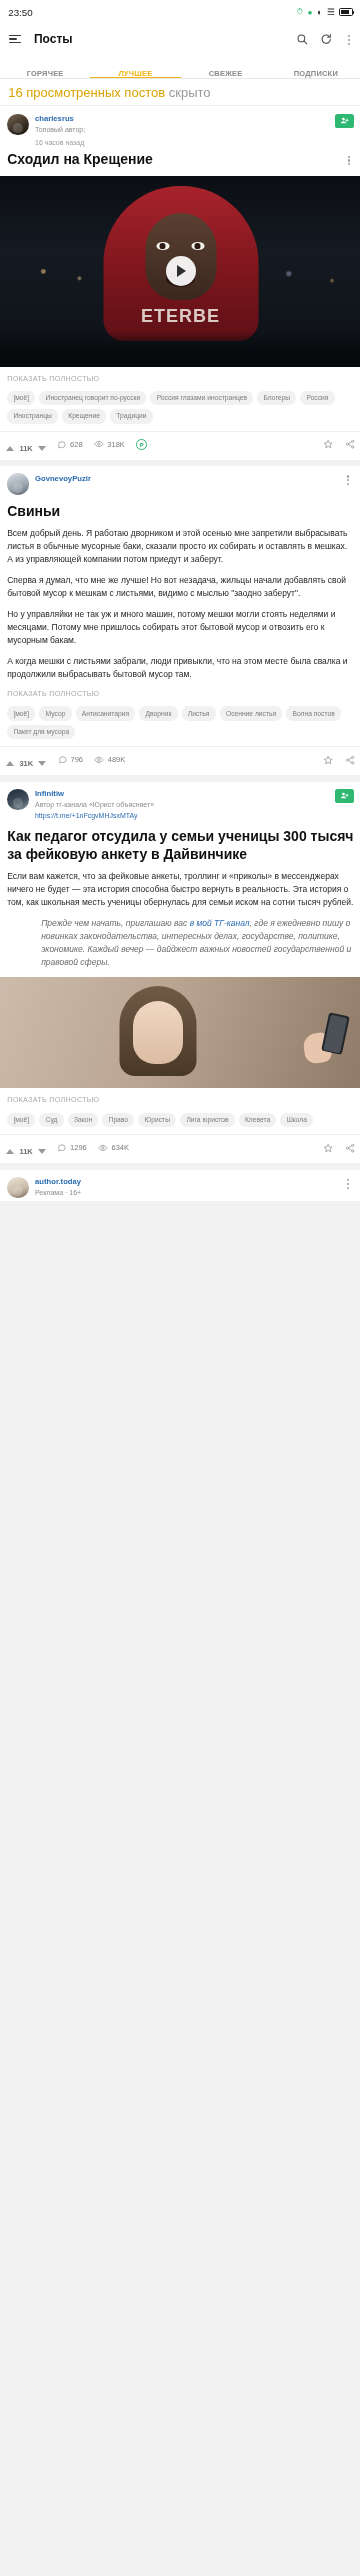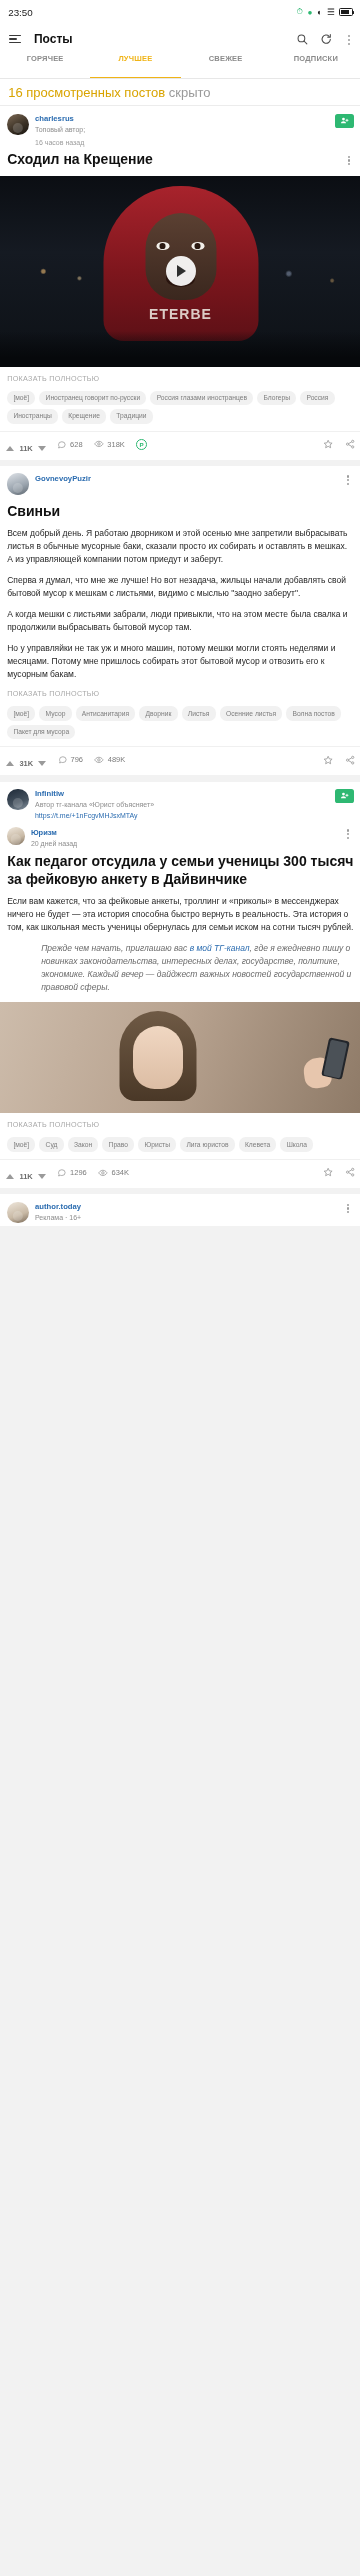--- a/index.html
+++ b/index.html
@@ -60,21 +60,21 @@
   .hamburger span { display: block; height: 1.3px; background: #3a3a3a; margin: 2.1px 0; border-radius: 1px; }
   .hamburger span:nth-child(2) { width: 8.2px; }
 
   svg.ico { display: block; }
 
   
   .tabs {
     height: 25px;
     background: #ffffff;
     display: flex;
-    align-items: flex-start;
+    align-items: flex-end;
     border-bottom: 0.5px solid #e7e7e7;
     position: relative;
   }
   .tab {
     flex: 1;
     display: flex; align-items: center; justify-content: center;
     font-size: 7.5px;
     font-weight: bold;
     letter-spacing: 0.2px;
     color: #8a8a8a;
@@ -161,21 +161,21 @@
   .m1-person { position: absolute; left: 50%; top: 10.3px; transform: translateX(-50%); width: 170px; height: 180px; }
   .m1-hood { position: absolute; left: 50%; transform: translateX(-50%); top: 0; width: 155px; height: 155px;
     background: linear-gradient(180deg,#a8232c 0%, #7e161d 55%, #5d1016 100%); border-radius: 77px 77px 20.6px 20.6px; }
   .m1-face { position: absolute; left: 50%; transform: translateX(-50%); top: 27px; width: 71px; height: 87px;
     background: linear-gradient(180deg,#5b4032 0%, #3a271e 100%); border-radius: 36px 36px 31px 31px; }
   .m1-eye { position: absolute; top: 29px; width: 13.4px; height: 7.7px; background: #f2efe9; border-radius: 50%; }
   .m1-eye.l { left: 11.3px; } .m1-eye.r { right: 11.3px; }
   .m1-eye::after { content:""; position:absolute; left:3.6px; top:1px; width:5.7px; height:5.7px; background:#2b1a12; border-radius:50%; }
   .m1-mouth { position:absolute; left:50%; transform:translateX(-50%); top: 57px; width: 29px; height: 17.5px; background:#2a150f; border-radius: 14.4px/8.8px; }
   .m1-text { position: absolute; left: 50%; transform: translateX(-50%); top: 120px;
-    font-size: 14px; letter-spacing: 1px; color: #f0ece4; font-weight: bold; opacity: .85; }
+    font-size: 18px; letter-spacing: 1px; color: #f0ece4; font-weight: bold; opacity: .85; }
   .play {
     position: absolute; left: 50%; top: 50%; transform: translate(-50%,-50%);
     width: 30px; height: 30px; border-radius: 50%; background: rgba(255,255,255,.92);
     display: flex; align-items: center; justify-content: center;
   }
   .play::after { content: ""; border-left: 9.8px solid #2e2e2e; border-top: 6.2px solid transparent; border-bottom: 6.2px solid transparent; margin-left: 2.6px; }
   .m1-bottom { position:absolute; left:0; right:0; bottom:0; height:36px; background:linear-gradient(180deg, rgba(0,0,0,0) 0%, #06080b 75%); }
 
   .media-2 { height: 111px; background: #bfae9c; }
   .m2-bg { position:absolute; inset:0; background: linear-gradient(110deg,#cdbcab 0%, #b9a491 45%, #8e7a67 100%); }
@@ -377,22 +377,22 @@
     <div class="kebab">
         <i></i>
         <i></i>
         <i></i>
       </div>
   </div>
   <div class="post-title">Свиньи</div>
   <div class="post-body">
     <p>Всем добрый день. Я работаю дворником и этой осенью мне запретили выбрасывать листья в обычные мусорные баки, сказали просто их собирать и оставлять в мешках. А из управляющей компании потом приедут и заберут.</p>
     <p>Сперва я думал, что мне же лучше! Но вот незадача, жильцы начали добавлять свой бытовой мусор к мешкам с листьями, видимо с мыслью "заодно заберут".</p>
+    <p>Но у управляйки не так уж и много машин, потому мешки могли стоять неделями и месяцами. Потому мне пришлось собирать этот бытовой мусор и отвозить его к мусорным бакам.</p>
     <p>А когда мешки с листьями забрали, люди привыкли, что на этом месте была свалка и продолжили выбрасывать бытовой мусор там.</p>
-    <p>Но у управляйки не так уж и много машин, потому мешки могли стоять неделями и месяцами. Потому мне пришлось собирать этот бытовой мусор и отвозить его к мусорным бакам.</p>
   </div>
   <div class="show-more" style="padding-top:0">ПОКАЗАТЬ ПОЛНОСТЬЮ</div>
 
   <div class="tags">
     <span class="tag">[моё]</span>
     <span class="tag">Мусор</span>
     <span class="tag">Антисанитария</span>
     <span class="tag">Дворник</span>
     <span class="tag">Листья</span>
     <span class="tag">Осенние листья</span>
@@ -448,32 +448,20 @@
     <div class="subscribe-btn">
       <svg class="ico" width="9.3" height="9.3" viewBox="0 0 24 24" fill="#fff">
         <circle cx="9" cy="8" r="3.6"></circle>
           <path d="M2.5 19c0-3.6 2.9-5.6 6.5-5.6s6.5 2 6.5 5.6z"></path>
         <rect x="17" y="7" width="2" height="8" rx="1"></rect>
           <rect x="14" y="10" width="8" height="2" rx="1"></rect>
       </svg>
     </div>
   </div>
 
-  <div class="post-head" style="padding-top:4.1px; padding-bottom:0">
-    <div class="avatar av4" style="width:17.5px;height:17.5px"></div>
-    <div class="meta">
-      <div class="author" style="font-size:7.5px">Юризм</div>
-      <div class="author-sub">20 дней назад</div>
-    </div>
-    <div class="kebab">
-        <i></i>
-        <i></i>
-        <i></i>
-      </div>
-  </div>
 
   <div class="post-title">Как педагог отсудила у семьи ученицы 300 тысяч за фейковую анкету в Дайвинчике</div>
   <div class="post-body">
     <p>Если вам кажется, что за фейковые анкеты, троллинг и «приколы» в мессенджерах ничего не будет — эта история способна быстро вернуть в реальность. Эта история о том, как школьная месть ученицы обернулась для семьи иском на сотни тысяч рублей.</p>
     <p class="ital">
       <span>Прежде чем начать, приглашаю вас </span><a href="#">в мой ТГ-канал</a><span>, где я ежедневно пишу о новинках законодательства, интересных делах, государстве, политике, экономике. Каждый вечер — дайджест важных новостей государственной и правовой сферы.</span>
     </p>
   </div>
 
   <div class="media media-2">

